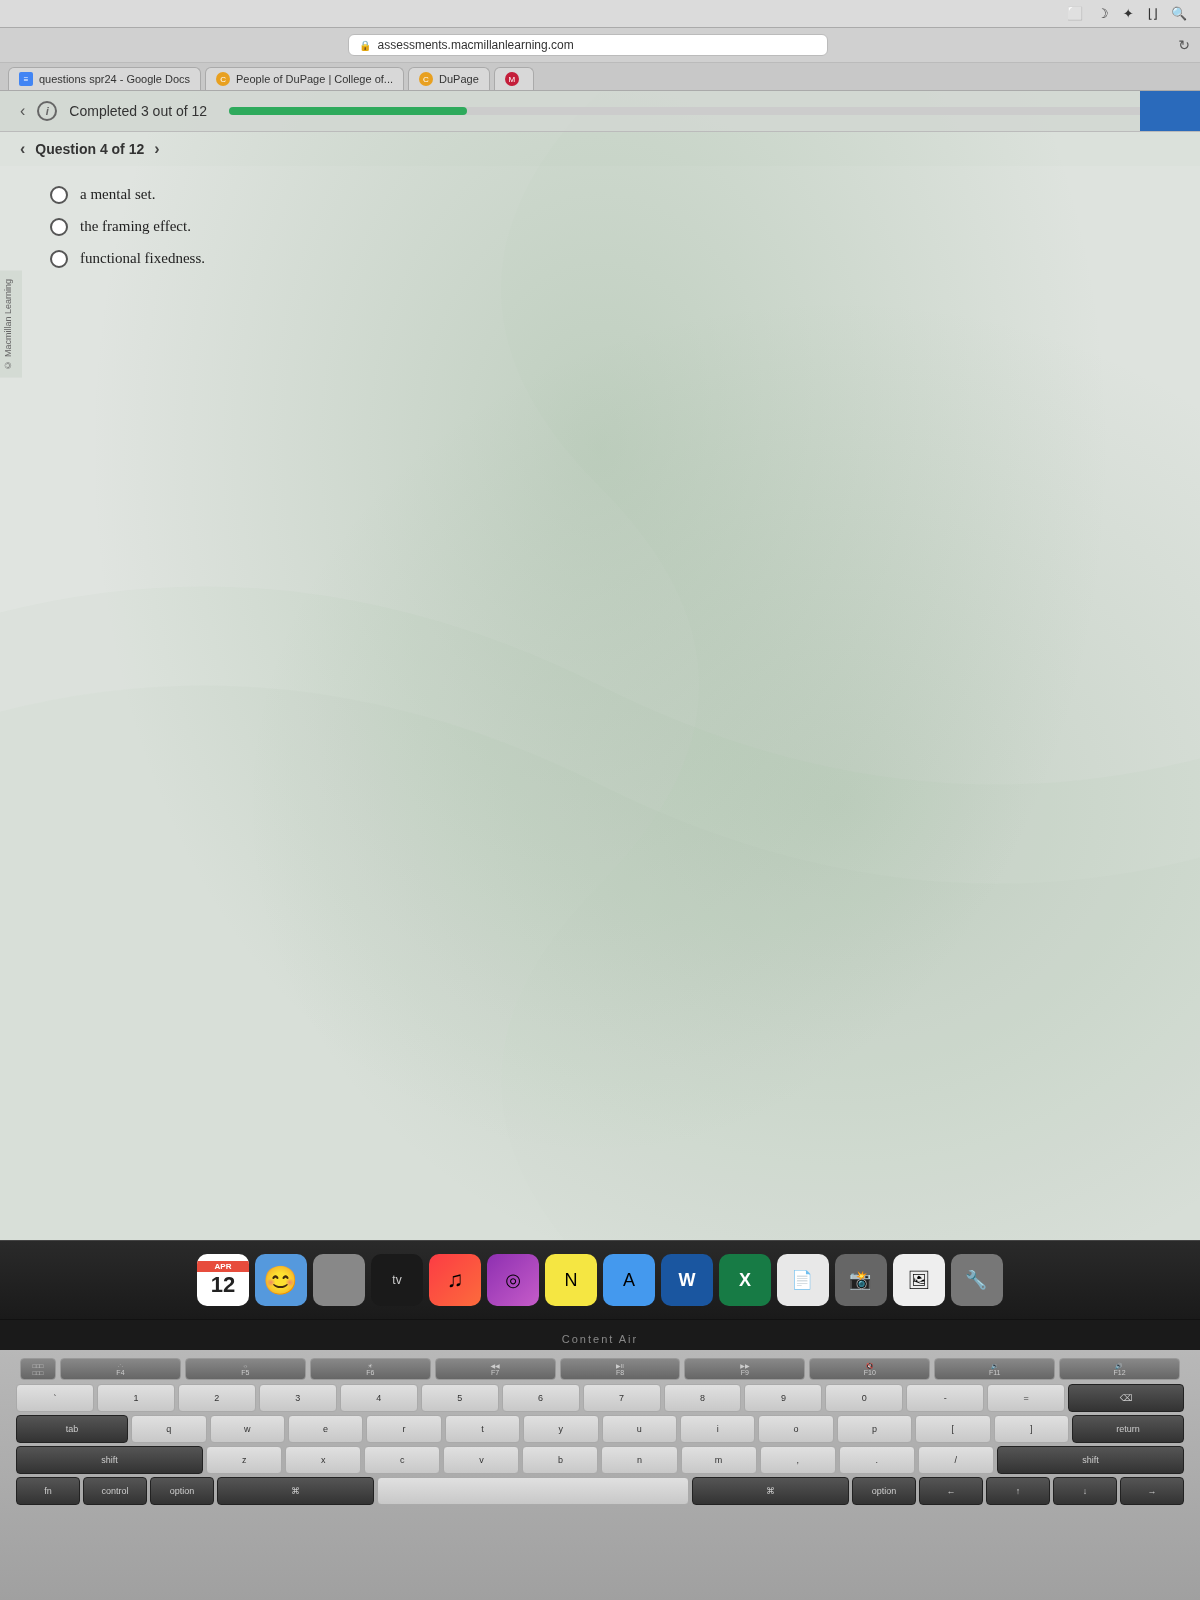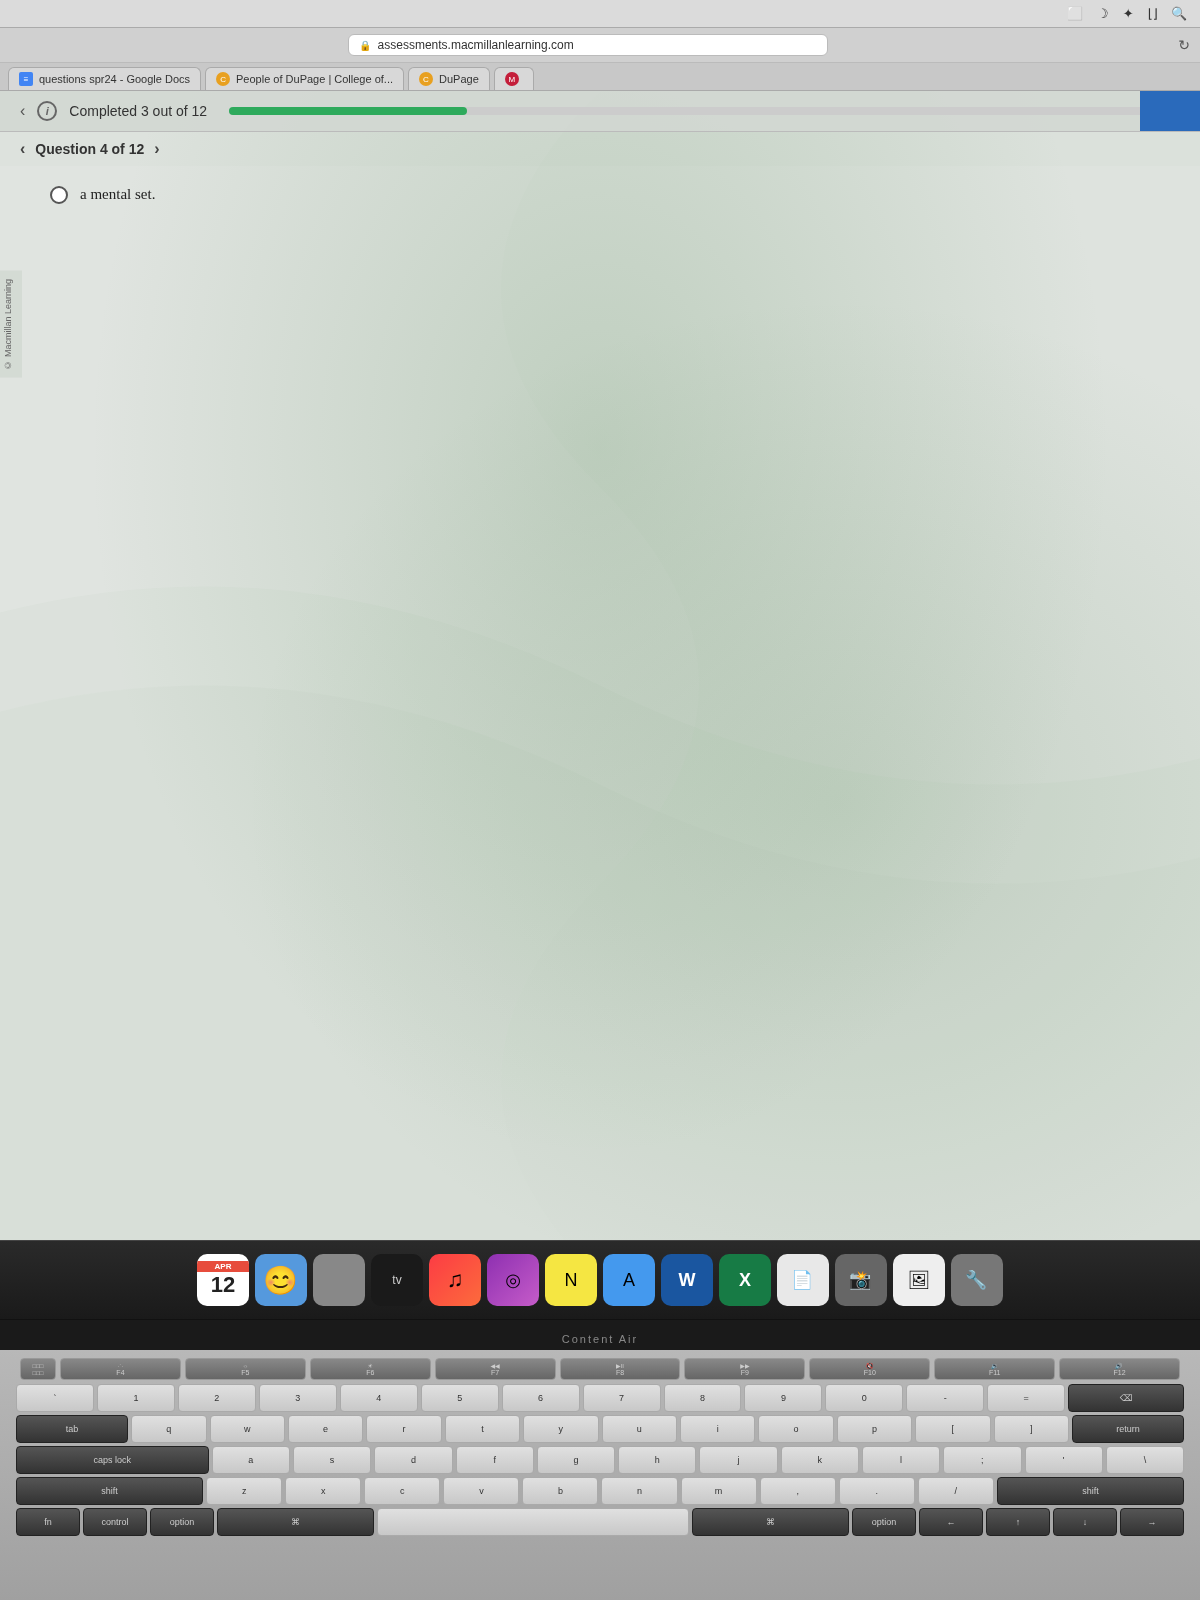--- a/index.html
+++ b/index.html
@@ -521,21 +521,29 @@
 
 
         <ul class="options-list">
 
           <li class="option-item">
             <div class="radio-circle"></div>
             <span class="option-label">a mental set.</span>
           </li>
 
 
-
+          <li class="option-item">
+            <div class="radio-circle"></div>
+            <span class="option-label">the framing effect.</span>
+          </li>
+
+          <li class="option-item">
+            <div class="radio-circle"></div>
+            <span class="option-label">functional fixedness.</span>
+          </li>
 
         </ul>
       </div>
 
     </div>
   </div>
 </div>
 
 <div class="dock-container">
 
@@ -653,35 +661,20 @@
       <div class="key">y</div>
       <div class="key">u</div>
       <div class="key">i</div>
       <div class="key">o</div>
       <div class="key">p</div>
       <div class="key">[</div>
       <div class="key">]</div>
       <div class="key key-wide key-dark">return</div>
     </div>
     <div class="key-row">
-      <div class="key key-extra-wide key-dark">caps lock</div>
-      <div class="key">a</div>
-      <div class="key">s</div>
-      <div class="key">d</div>
-      <div class="key">f</div>
-      <div class="key">g</div>
-      <div class="key">h</div>
-      <div class="key">j</div>
-      <div class="key">k</div>
-      <div class="key">l</div>
-      <div class="key">;</div>
-      <div class="key">'</div>
-      <div class="key">\</div>
-    </div>
-    <div class="key-row">
       <div class="key key-extra-wide key-dark">shift</div>
       <div class="key">z</div>
       <div class="key">x</div>
       <div class="key">c</div>
       <div class="key">v</div>
       <div class="key">b</div>
       <div class="key">n</div>
       <div class="key">m</div>
       <div class="key">,</div>
       <div class="key">.</div>

